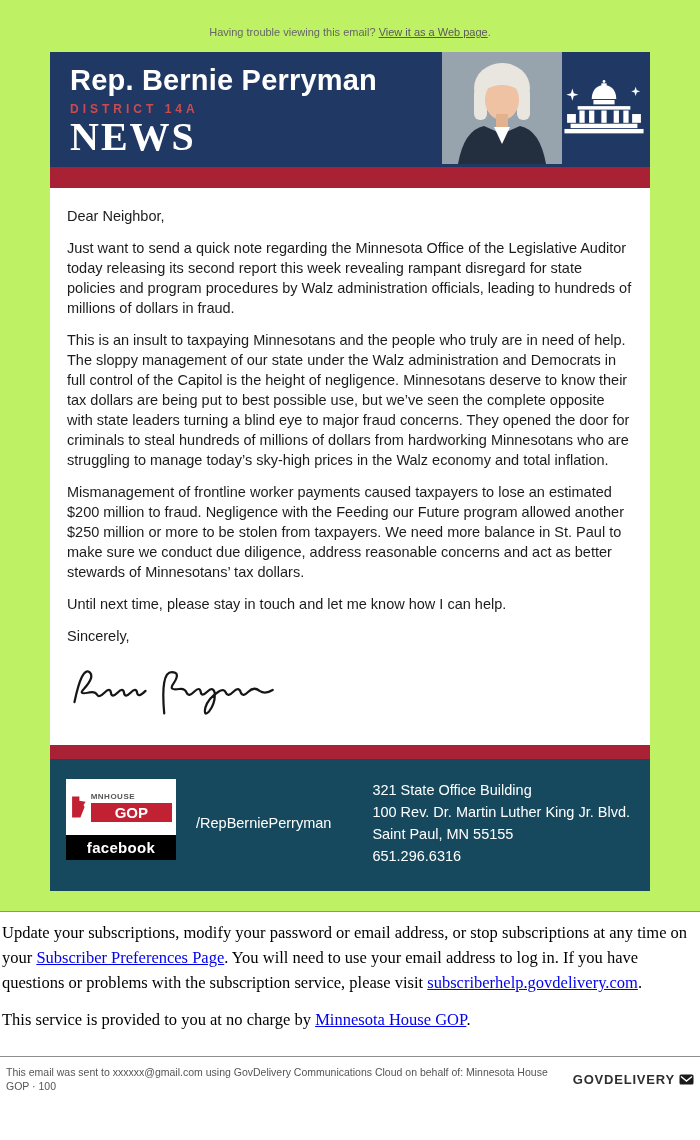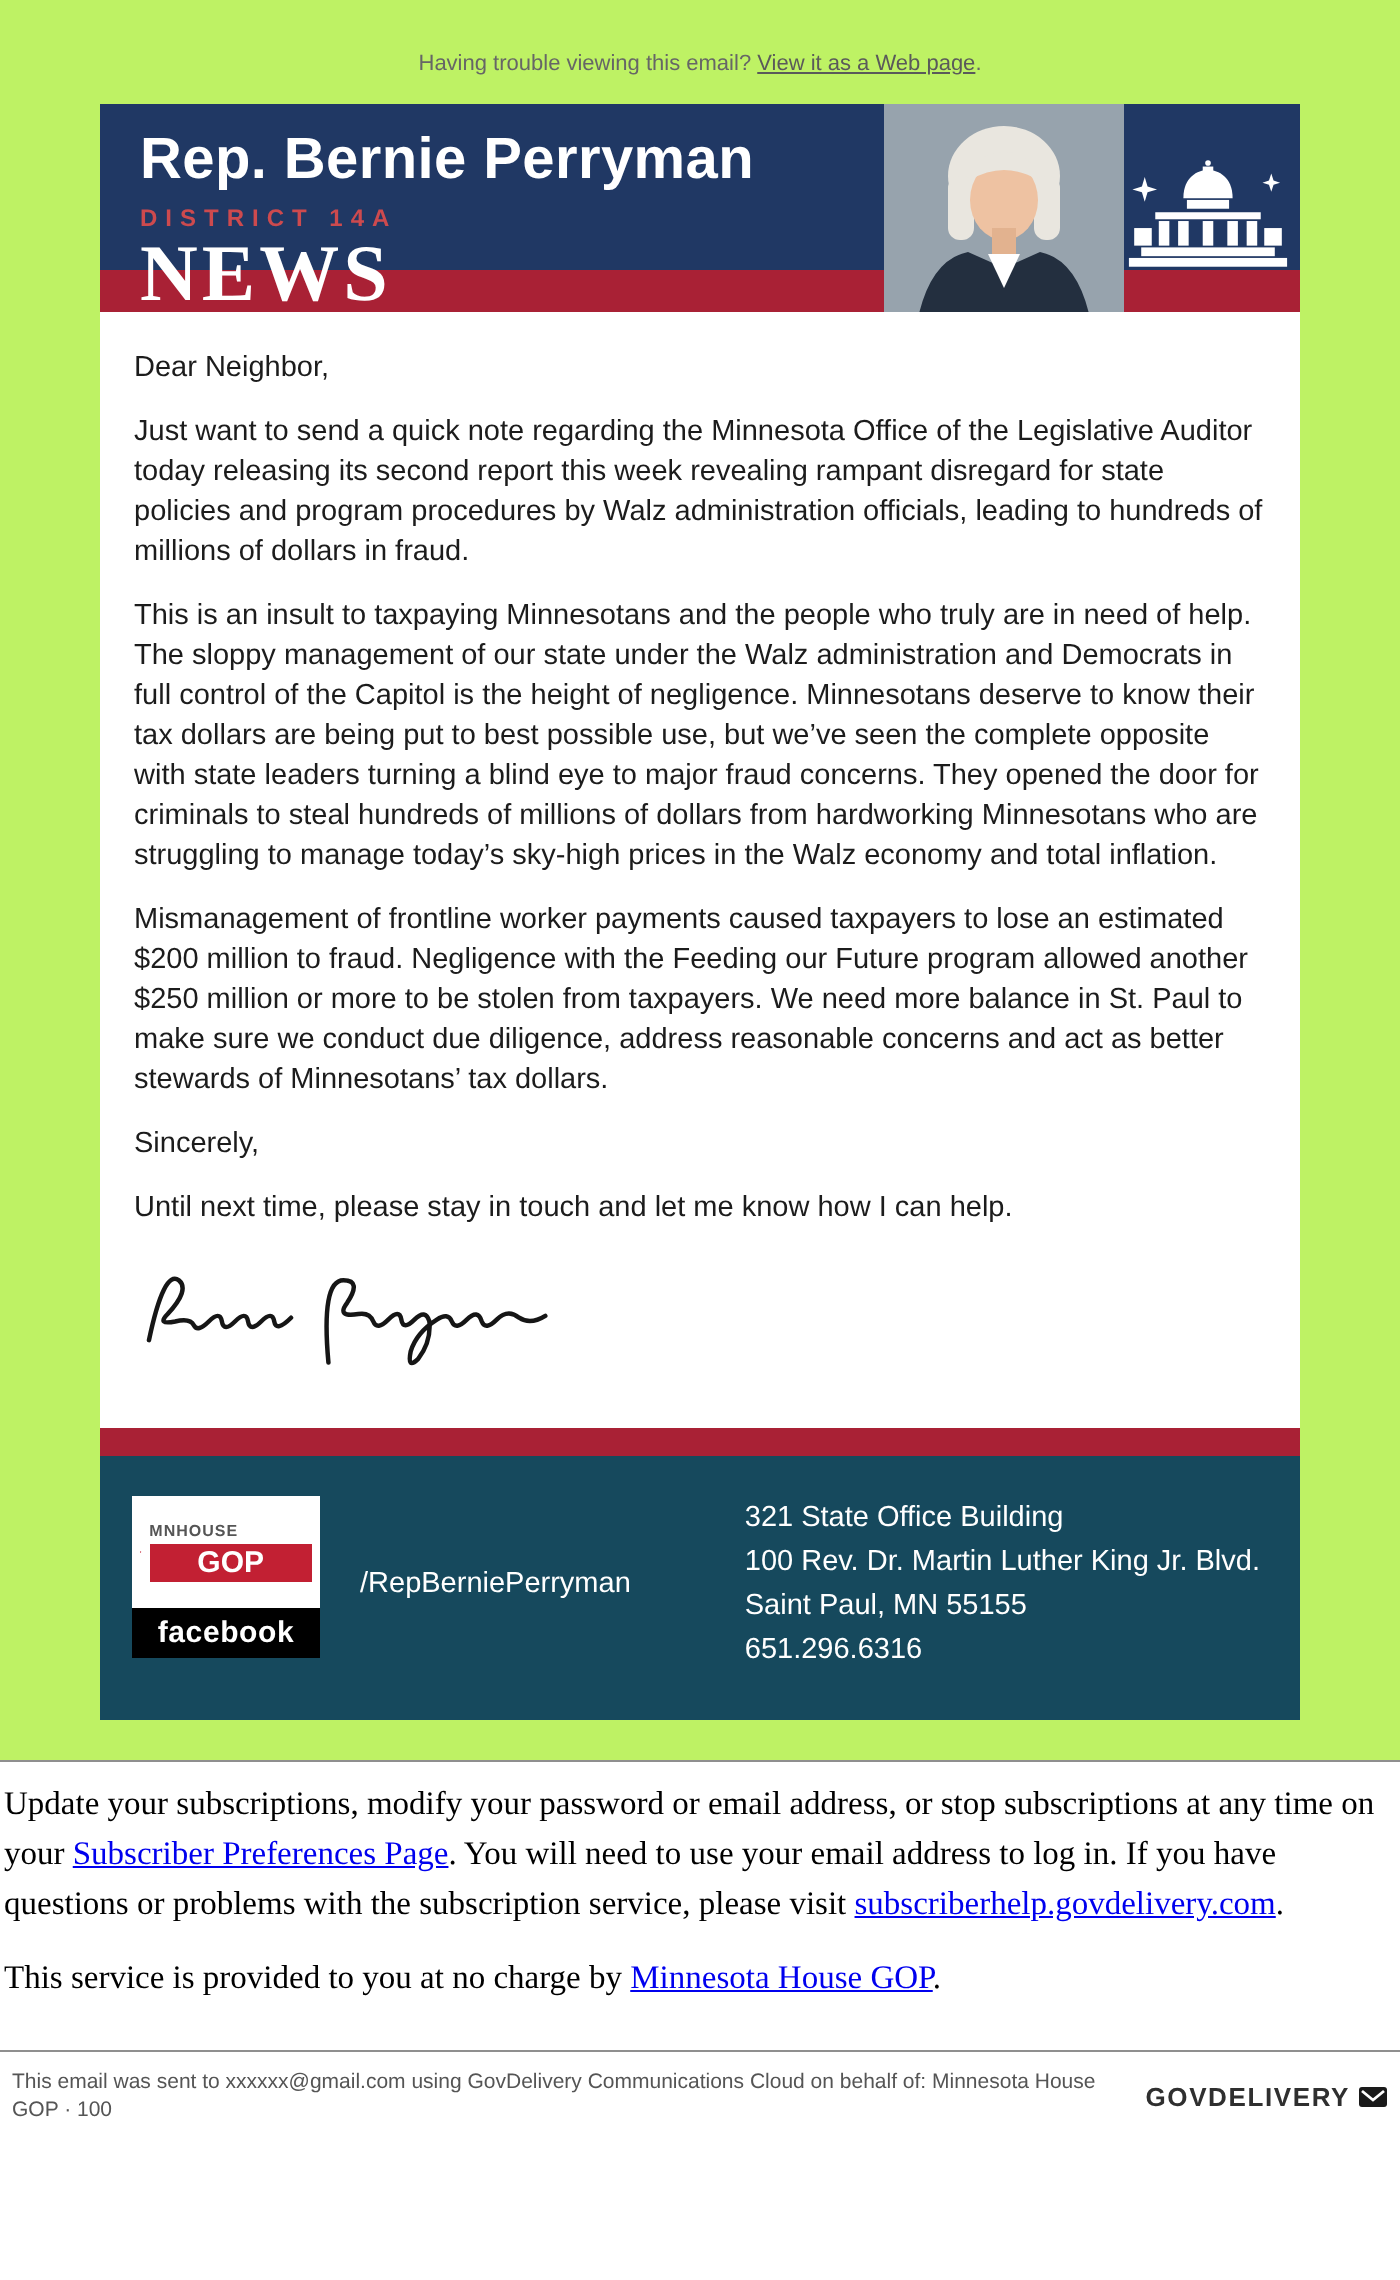--- a/index.html
+++ b/index.html
@@ -9,38 +9,38 @@
     font-family:"Liberation Sans", sans-serif;
     -webkit-font-smoothing:antialiased;
   }
   
   .gray-area { background:#bef264; padding-top:26px; padding-bottom:20px; }
   .preheader { text-align:center; font-size:11px; color:#666; margin-bottom:14px; }
   .preheader a { color:#5a5a5a; text-decoration:underline; }
   
   .email { width:600px; margin:0 auto; background:#ffffff; }
   
-  .header { position:relative; height:104px; background:#203864; overflow:hidden; }
+  .header { position:relative; height:136px; background:#203864; overflow:hidden; }
   .red-stripe { position:absolute; left:0; right:0; bottom:0; height:21px; background:#a92135; z-index:1; }
   .header-text { position:absolute; left:20px; top:12px; z-index:3; }
   .rep-name { font-size:29px; font-weight:bold; color:#ffffff; letter-spacing:0.2px; }
   .district { font-size:12px; font-weight:bold; color:#cd4a4e; letter-spacing:4px; margin-top:5px; }
   .news { font-size:40px; font-weight:800; color:#ffffff; letter-spacing:2px; line-height:40px; margin-top:1px;font-family:Liberation Serif, serif; }
   .headshot { position:absolute; right:88px; top:0; width:120px; height:112px; z-index:2; }
   .capitol { position:absolute; right:2px; top:26px; width:88px; z-index:2; }
   
   .letter { padding:18px 17px 4px 17px; background:#fff; font-size:14.5px; line-height:20px; color:#1c1c1c; }
   .letter p { margin:0 0 12px 0; }
   .letter a { color:#2e6cb5; text-decoration:underline; }
   .signature { margin:4px 0 16px 0; }
   
   .footer-redline { height:14px; background:#a92135; }
   .footer-main { background:#16495d; color:#fff; padding:20px 16px 24px 16px; display:flex; align-items:flex-start; }
   .fb-link { text-decoration:none; color:inherit; display:block; }
-  .fb-logo { width:94px; }
+  .fb-logo { width:110px; }
   .fb-top { background:#ffffff; display:flex; align-items:center; gap:4px; padding:5px 4px; height:56px; }
   .logo-text { display:flex; flex-direction:column; line-height:1; }
   .logo-mnhouse { font-size:8px; color:#555; font-weight:bold; letter-spacing:0.5px; }
   .logo-gop { font-size:15px; color:#fff; font-weight:bold; background:#c22033; padding:2px 24px; margin-top:2px; align-self:flex-start; }
   .fb-word { background:#000; color:#fff; text-align:center; font-weight:bold; font-size:15px; padding:4px 0; letter-spacing:0.3px; }
   .fb-handle { margin:36px 0 0 20px; font-size:14.5px; color:#fff; text-decoration:none;text-align:right; }
   .address { margin-left:auto; margin-right:4px; font-size:14.5px; line-height:22px; }
   
   .rule { border:none; border-top:1px solid #8f8f8f; margin:0; }
   .subs { background:#fff; padding:8px 2px 12px 2px; font-family:"Liberation Serif", serif; font-size:16.5px; line-height:25px; color:#000; }
@@ -109,22 +109,22 @@
             </g>
           </svg>
         </div>
       </div>
 
       <div class="letter">
         <p>Dear Neighbor,</p>
         <p>Just want to send a quick note regarding the Minnesota Office of the Legislative Auditor today releasing its second report this week revealing rampant disregard for state policies and program procedures by Walz administration officials, leading to hundreds of millions of dollars in fraud.</p>
         <p>This is an insult to taxpaying Minnesotans and the people who truly are in need of help. The sloppy management of our state under the Walz administration and Democrats in full control of the Capitol is the height of negligence. Minnesotans deserve to know their tax dollars are being put to best possible use, but we’ve seen the complete opposite with state leaders turning a blind eye to major fraud concerns. They opened the door for criminals to steal hundreds of millions of dollars from hardworking Minnesotans who are struggling to manage today’s sky-high prices in the Walz economy and total inflation.</p>
         <p>Mismanagement of frontline worker payments caused taxpayers to lose an estimated $200 million to fraud. Negligence with the Feeding our Future program allowed another $250 million or more to be stolen from taxpayers. We need more balance in St. Paul to make sure we conduct due diligence, address reasonable concerns and act as better stewards of Minnesotans’ tax dollars.</p>
+        <p>Until next time, please stay in touch and let me know how I can help.</p>
         <p>Sincerely,</p>
-        <p>Until next time, please stay in touch and let me know how I can help.</p>
 
         <div class="signature">
           <svg width="215" height="62" viewBox="0 0 230 64">
             <g fill="none" stroke="#161616" stroke-width="2.4" stroke-linecap="round" stroke-linejoin="round">
               <path d="M8 46 Q16 8 24 14 Q30 19 18 32 Q12 38 22 36 Q30 34 32 38 Q34 42 40 36 Q46 30 47 36 Q48 42 54 36 Q60 30 61 36 Q62 42 68 36 Q74 30 75 36 Q76 42 84 34"></path>
               <path d="M104 58 Q100 14 112 14 Q122 14 114 26 Q108 34 120 32 Q126 31 128 36 Q130 41 136 35 Q142 29 143 35 Q144 41 150 35 Q156 29 158 36 Q159 47 152 56 Q146 62 148 52 Q151 42 162 35 Q168 31 170 36 Q172 41 178 35 Q184 29 186 36 Q188 41 194 35 Q200 29 206 34 Q212 38 220 33"></path>
             </g>
           </svg>
         </div>
       </div>

